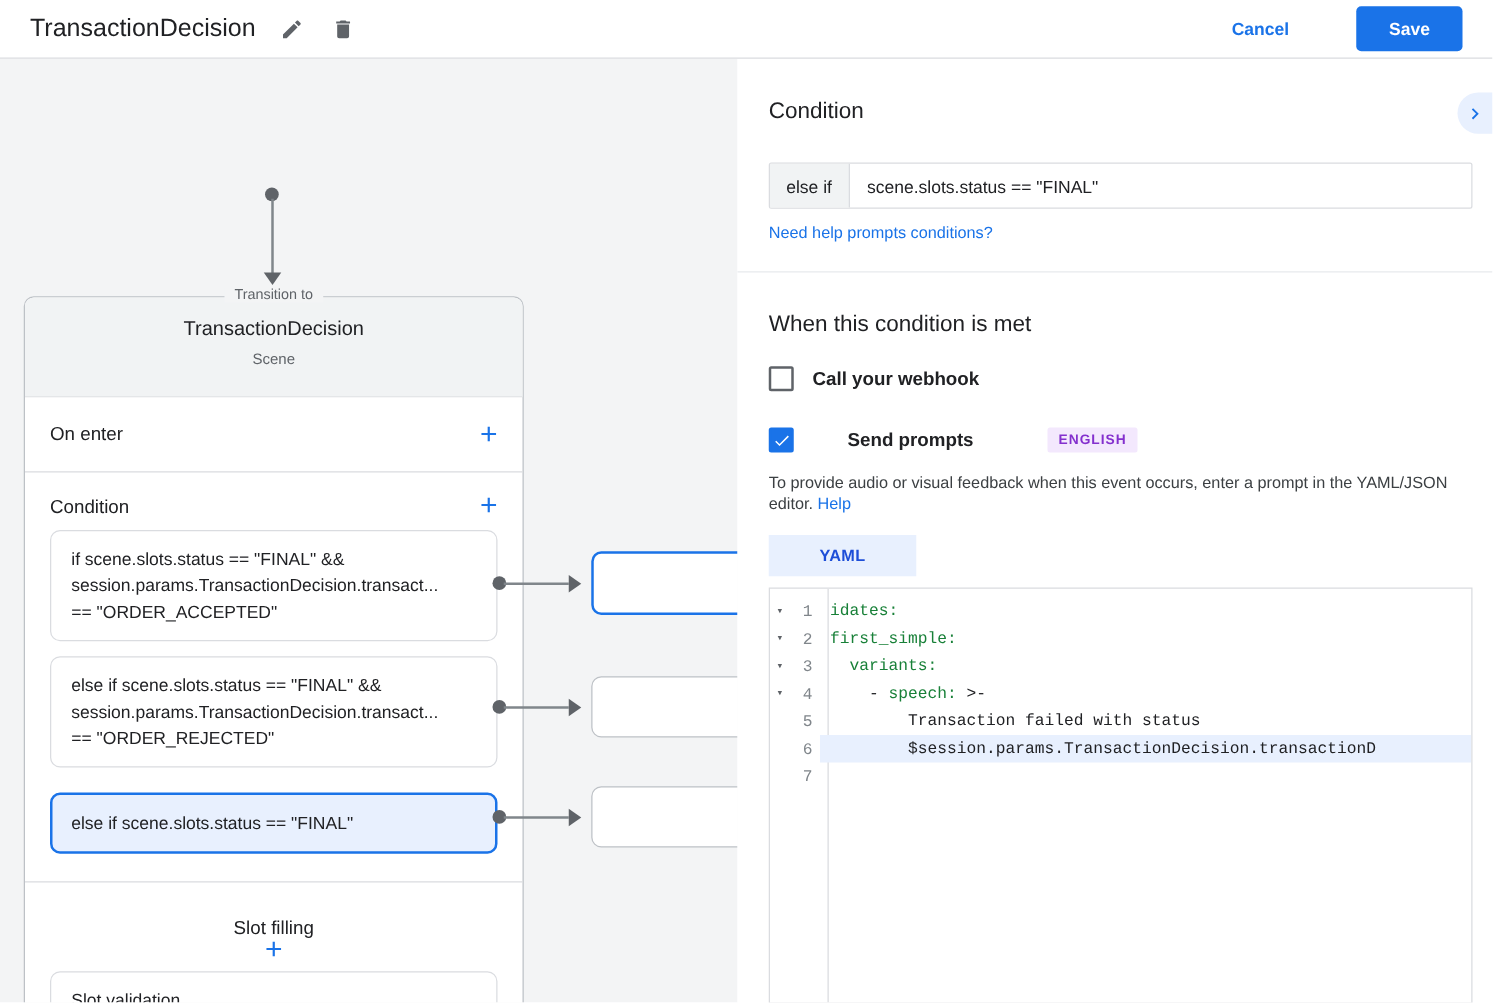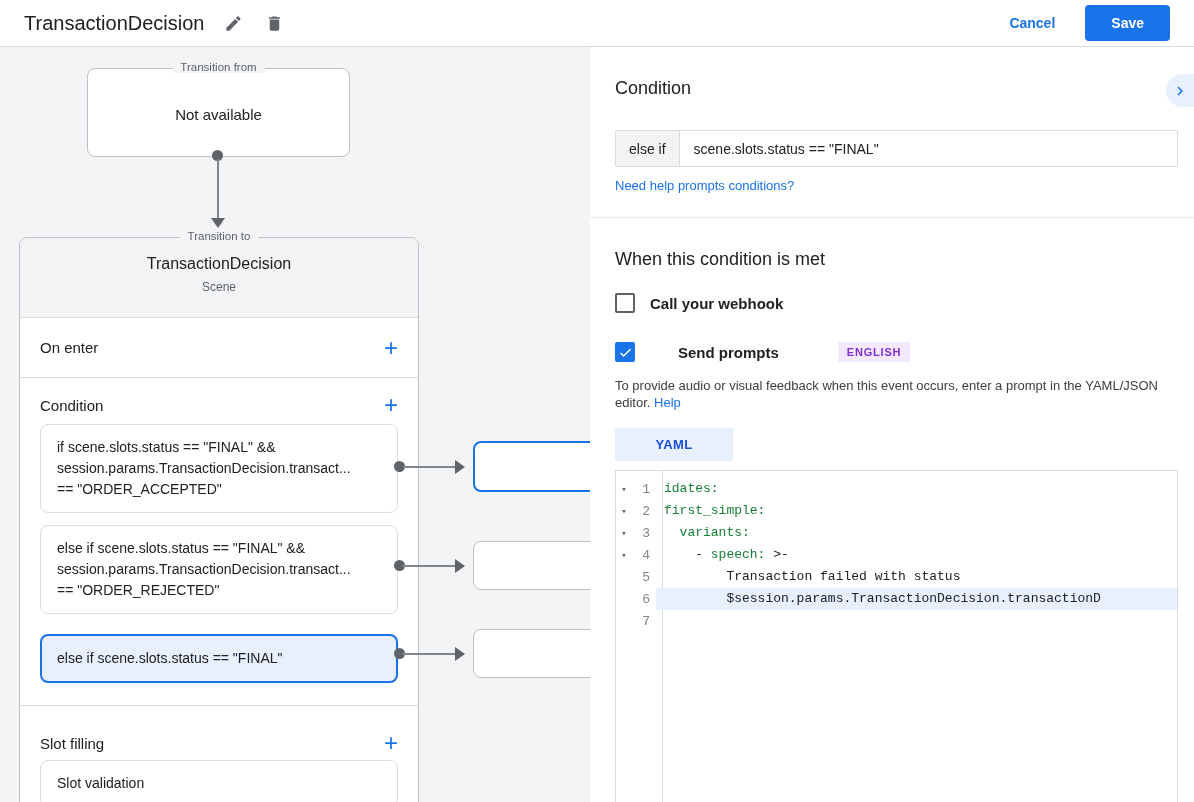--- a/index.html
+++ b/index.html
@@ -9,40 +9,40 @@
   *{box-sizing:border-box; margin:0; padding:0;}
   html,body{width:1194px;height:802px;overflow:hidden;}
   body{font-family:"Liberation Sans","DejaVu Sans",sans-serif;color:var(--text);background:#fff;position:relative;}
 
   
   .topbar{position:absolute;top:0;left:0;right:0;height:47px;background:#fff;border-bottom:1px solid var(--border);display:flex;align-items:center;padding:0 24px;z-index:6;}
   .topbar-title{font-size:20px;color:var(--text);}
   .icon-btn{background:none;border:none;cursor:pointer;color:var(--sec);width:24px;height:24px;display:flex;align-items:center;justify-content:center;margin-left:17px;}
   .icon-btn svg{fill:currentColor;}
   .spacer{flex:1;}
-  .cancel-btn{color:var(--blue);font-size:14px;font-weight:700;background:none;border:none;cursor:pointer;margin-right:30px;}
+  .cancel-btn{color:var(--blue);font-size:14px;font-weight:700;background:none;border:none;cursor:pointer;margin-right:54px;}
   .save-btn{background:var(--blue);color:#fff;font-size:14px;font-weight:700;border:none;border-radius:4px;padding:10px 26px;cursor:pointer;}
 
   
   .flow{position:absolute;top:47px;left:0;width:590px;bottom:0;background:var(--canvas);overflow:hidden;}
   .box-legend{position:absolute;top:-8px;left:50%;transform:translateX(-50%);background:var(--canvas);padding:0 8px;font-size:11.5px;color:var(--sec);white-space:nowrap;}
   .tf-box{position:absolute;left:87px;top:21px;width:263px;height:89px;background:#fff;border:1px solid var(--boxborder);border-radius:8px;}
   .tf-value{text-align:center;margin-top:37px;font-size:15px;}
   .v-dot{position:absolute;left:212px;top:103px;width:11px;height:11px;border-radius:50%;background:var(--sec);}
   .v-line{position:absolute;left:217px;top:112px;width:2px;height:60px;background:#80868b;}
   .v-arrow{position:absolute;left:211px;top:171px;width:0;height:0;border-left:7px solid transparent;border-right:7px solid transparent;border-top:10px solid var(--sec);}
 
   .tt-container{position:absolute;left:19px;top:190px;width:400px;height:650px;background:#fff;border:1px solid var(--boxborder);border-radius:8px;}
   .tt-header{height:80px;background:#f1f3f4;border-bottom:1px solid var(--border);border-radius:7px 7px 0 0;text-align:center;padding-top:17px;}
   .tt-name{font-size:16px;}
   .tt-type{font-size:12px;color:var(--sec);margin-top:7px;}
   .row-onenter{display:flex;align-items:center;justify-content:space-between;padding:0 20px;height:60px;border-bottom:1px solid var(--border);font-size:15px;}
   .section-cond{border-bottom:1px solid var(--border);padding-bottom:10px;}
   .label-row{display:flex;align-items:center;justify-content:space-between;padding:18px 20px 10px;font-size:15px;}
-  .label-row.slot{padding:28px 20px 8px;}
+  .label-row.slot{padding:28px 20px 8px;flex-direction:column;}
   .add-btn{color:var(--blue);font-size:24px;font-weight:400;background:none;border:none;cursor:pointer;line-height:18px;padding:0;}
   .cond-card{margin:0 20px 12px;border:1px solid var(--border);border-radius:8px;background:#fff;padding:12px 16px;font-size:14px;line-height:21px;cursor:pointer;}
   .cond-card.selected{background:var(--selbg);border:2px solid var(--blue);padding:12px 15px;margin-top:20px;}
   .slot-wrap .cond-card{margin-bottom:0;}
 
   .h-dot{position:absolute;left:394px;width:11px;height:11px;border-radius:50%;background:var(--sec);}
   .h-line{position:absolute;left:403px;width:52px;height:2px;background:#80868b;}
   .h-arrow{position:absolute;left:455px;width:0;height:0;border-top:7px solid transparent;border-bottom:7px solid transparent;border-left:10px solid var(--sec);}
   .target-box{position:absolute;left:473px;width:130px;background:#fff;border-radius:8px;border:1px solid var(--boxborder);}
   .target-box.active{border:2px solid var(--blue);}
@@ -101,24 +101,20 @@
         </svg>
     </span>
   </button>
   <span class="spacer"></span>
   <button class="cancel-btn">Cancel</button>
   <button class="save-btn">Save</button>
 </header>
 
 <div class="flow">
 
-  <div class="tf-box">
-    <span class="box-legend">Transition from</span>
-    <div class="tf-value">Not available</div>
-  </div>
   <div class="v-dot"></div>
   <div class="v-line"></div>
   <div class="v-arrow"></div>
 
   <div class="tt-container">
     <span class="box-legend">Transition to</span>
     <div class="tt-header">
       <div class="tt-name">TransactionDecision</div>
       <div class="tt-type">Scene</div>
     </div>

